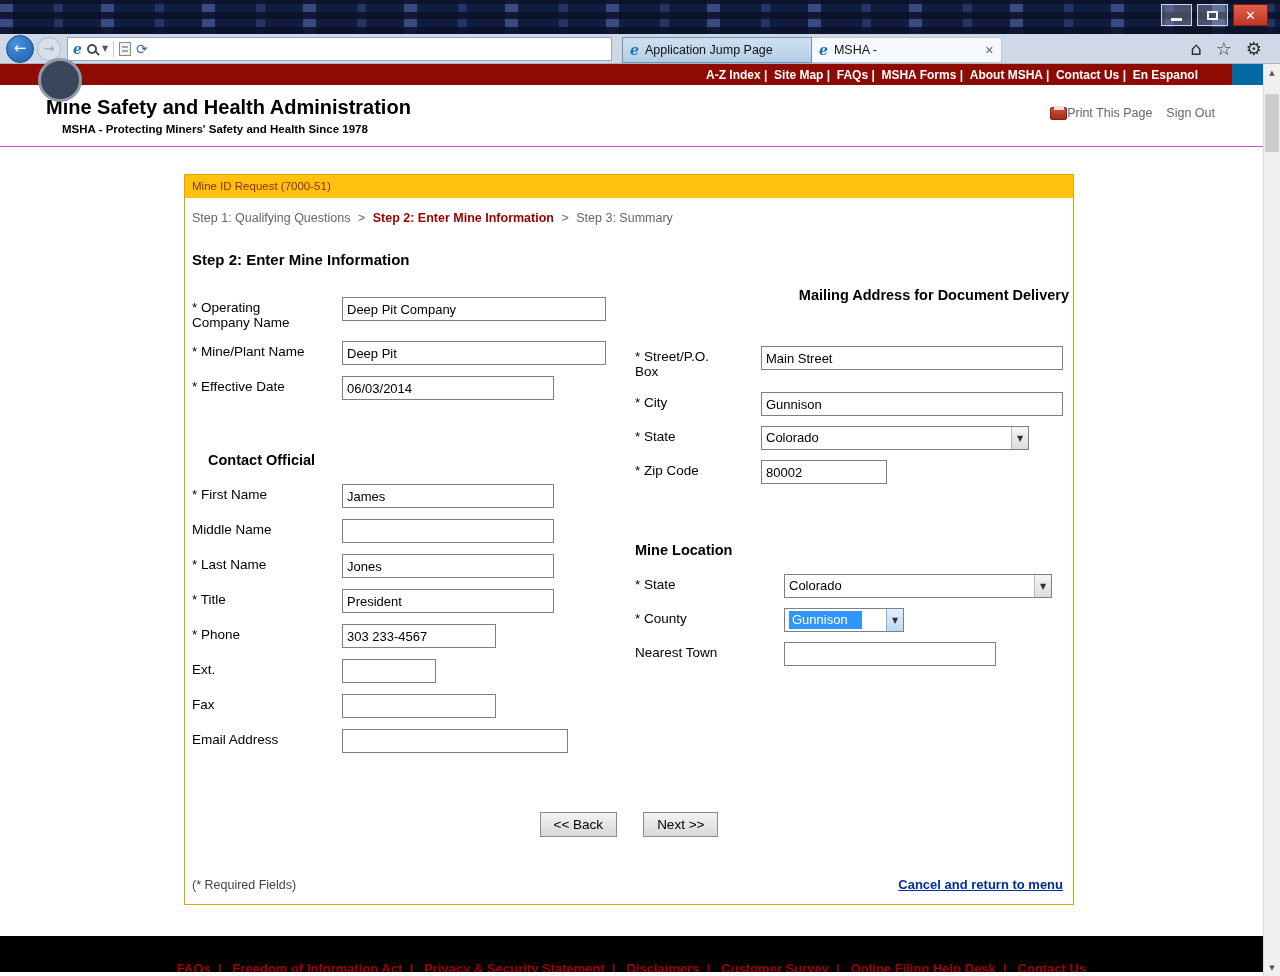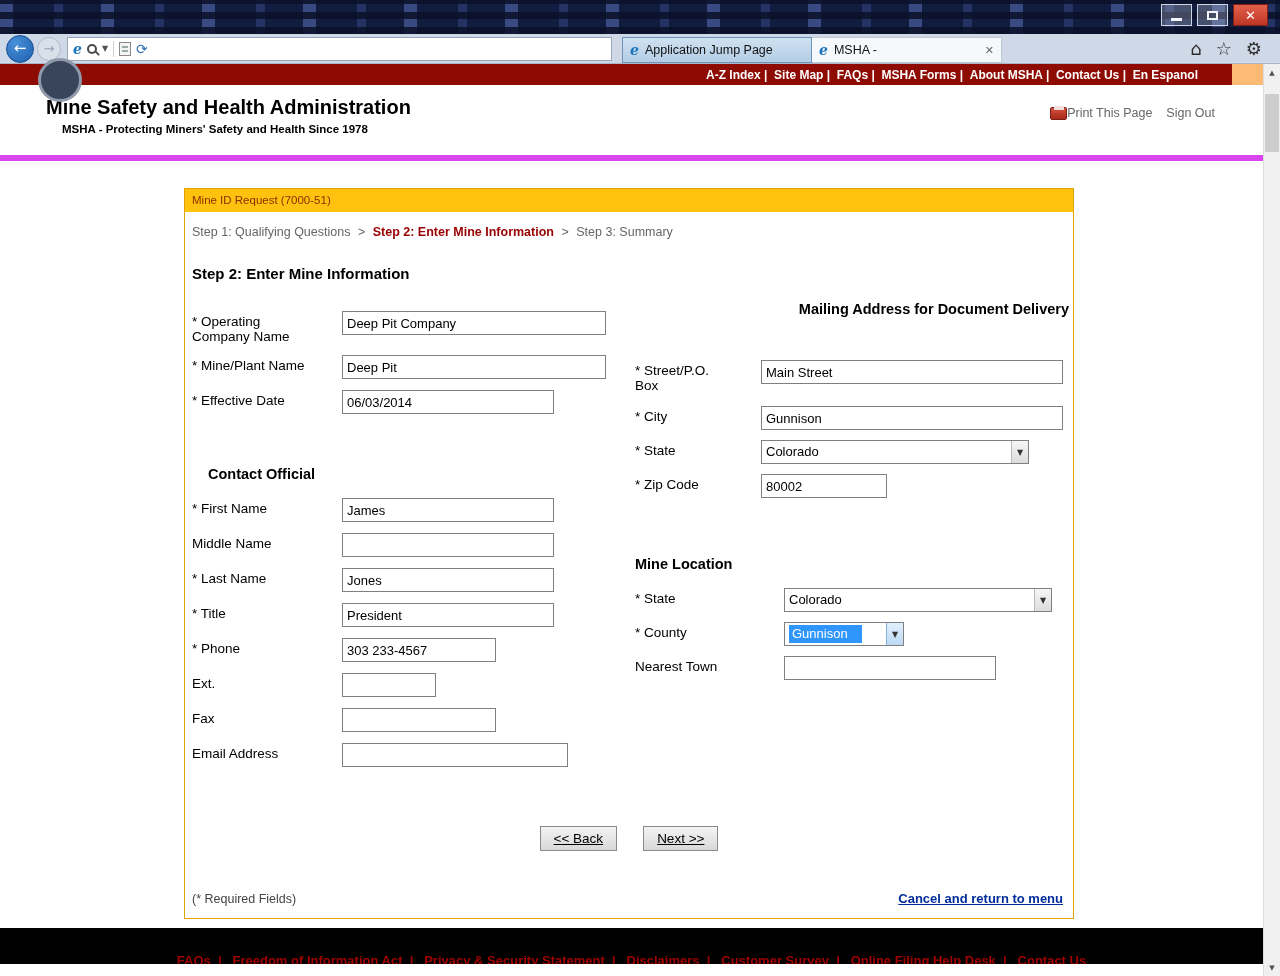--- a/index.html
+++ b/index.html
@@ -43,28 +43,28 @@
   .tab { width:190px; height:26px; display:flex; align-items:center; gap:6px; padding:0 7px; font-size:12.5px; color:#111; cursor:default; }
   .tab-1 { background:linear-gradient(#cfe1f1,#b4cde5); border:1px solid #6d93b8; }
   .tab-2 { background:#f6f9fc; border:1px solid #bfc9d4; border-left:none; }
   .tab-label { flex:1; white-space:nowrap; overflow:hidden; }
   .tab-close { color:#666; font-size:11px; }
 
   .nav-spacer { flex:1; }
   .nav-right { display:flex; align-items:center; gap:14px; margin-right:10px; font-size:18px; color:#2e2e2e; }
 
   
-  .page-content { position:absolute; top:64px; left:0; width:1263px; bottom:12px; background:#fdba74; }
+  .page-content { position:absolute; top:64px; left:0; width:1263px; bottom:4px; background:#0369a1; }
 
   .redbar { height:21px; margin-right:31px; background:#8e0b04; display:flex; justify-content:flex-end; align-items:center; padding-right:34px; position:relative; }
   .redbar a { color:#fff; font-size:12px; font-weight:bold; text-decoration:none; white-space:pre; }
   .redbar a:not(:last-child)::after { content:" |  "; }
   .seal { position:absolute; left:38px; top:-6px; width:44px; height:44px; border-radius:50%; background:#39455a; border:3px solid #8e99aa; z-index:3; }
 
-  .site-header { height:76px; background:#fff; position:relative; border-bottom:6px solid #d946ef; }
+  .site-header { height:62px; background:#fff; position:relative; border-bottom:1px solid #d946ef; }
   .site-title { position:absolute; left:46px; top:11px; font-size:20px; font-weight:bold; color:#000; }
   .site-subtitle { position:absolute; left:62px; top:38px; font-size:11.5px; font-weight:bold; color:#000; }
   .header-right { position:absolute; right:48px; top:21px; display:flex; align-items:center; font-size:12.5px; color:#666; }
   .printer { width:17px; height:13px; background:linear-gradient(#d4513f,#a82a1a); border:1px solid #7e1f16; border-radius:2px; position:relative; }
   .printer::before { content:""; position:absolute; left:3px; top:-2px; width:10px; height:4px; background:#f3dede; }
   .signout-gap { margin-left:14px; }
 
   .main { position:relative; height:793px; background:#fff; }
 
   .panel { position:absolute; left:184px; top:27px; width:890px; height:731px; border:1px solid #e3a400; background:#fff; }
@@ -93,21 +93,21 @@
   input.ti { height:24px; border:1px solid #7f7f7f; background:#fff; padding:2px 4px; font-family:"Liberation Sans",sans-serif; font-size:13px; color:#000; }
   .w264{width:264px} .w190{width:212px} .w154{width:154px} .w94{width:94px} .w226{width:226px}
   .w302{width:302px} .w126{width:126px} .w268{width:268px} .w120{width:120px}
 
   .sel { display:flex; align-items:stretch; height:24px; border:1px solid #7f7f7f; background:#fff; }
   .sel .txt { flex:1; font-size:13px; padding:3px 4px 0; white-space:nowrap; overflow:hidden; }
   .sel .arw { width:17px; flex:none; background:linear-gradient(#f6f6f6,#dcdcdc); border-left:1px solid #b9b9b9; display:flex; align-items:center; justify-content:center; font-size:8px; color:#333; font-family:"DejaVu Sans",sans-serif; }
   .sel.focused .arw { background:linear-gradient(#e3f0fd,#bcd9f5); border-left-color:#7fb2e0; }
   .hl { background:#2e96fd; color:#fff; padding:1px 14px 2px 3px; }
 
-  .btn-row { position:absolute; top:637px; left:0; width:100%; display:flex; justify-content:center; gap:26px;text-decoration:underline; }
+  .btn-row { position:absolute; top:637px; left:0; width:100%; display:flex; justify-content:center; gap:26px; }
   .btn { font-family:"Liberation Sans",sans-serif; font-size:13.5px; color:#000; background:linear-gradient(#f4f4f4,#d8d8d8); border:1px solid #8a8a8a; padding:4px 13px; min-width:72px; cursor:default; }
 
   .panel-bottom { position:absolute; left:7px; right:10px; top:702px; display:flex; justify-content:space-between; align-items:center; }
   .req-note { font-size:12.5px; color:#444; }
   .cancel-link { font-size:13px; font-weight:bold; color:#002d9a; text-decoration:underline; cursor:pointer; }
 
   .footer { position:absolute; left:0; bottom:0; width:1263px; height:36px; background:#000; overflow:hidden; }
   .footer-links { position:absolute; top:25px; width:100%; text-align:center; font-size:13px; font-weight:bold; color:#a00000; white-space:nowrap; }
   .footer-links a { color:#a00000; text-decoration:none; white-space:pre; }
   .footer-links a:not(:last-child)::after { content:"  |  "; }

